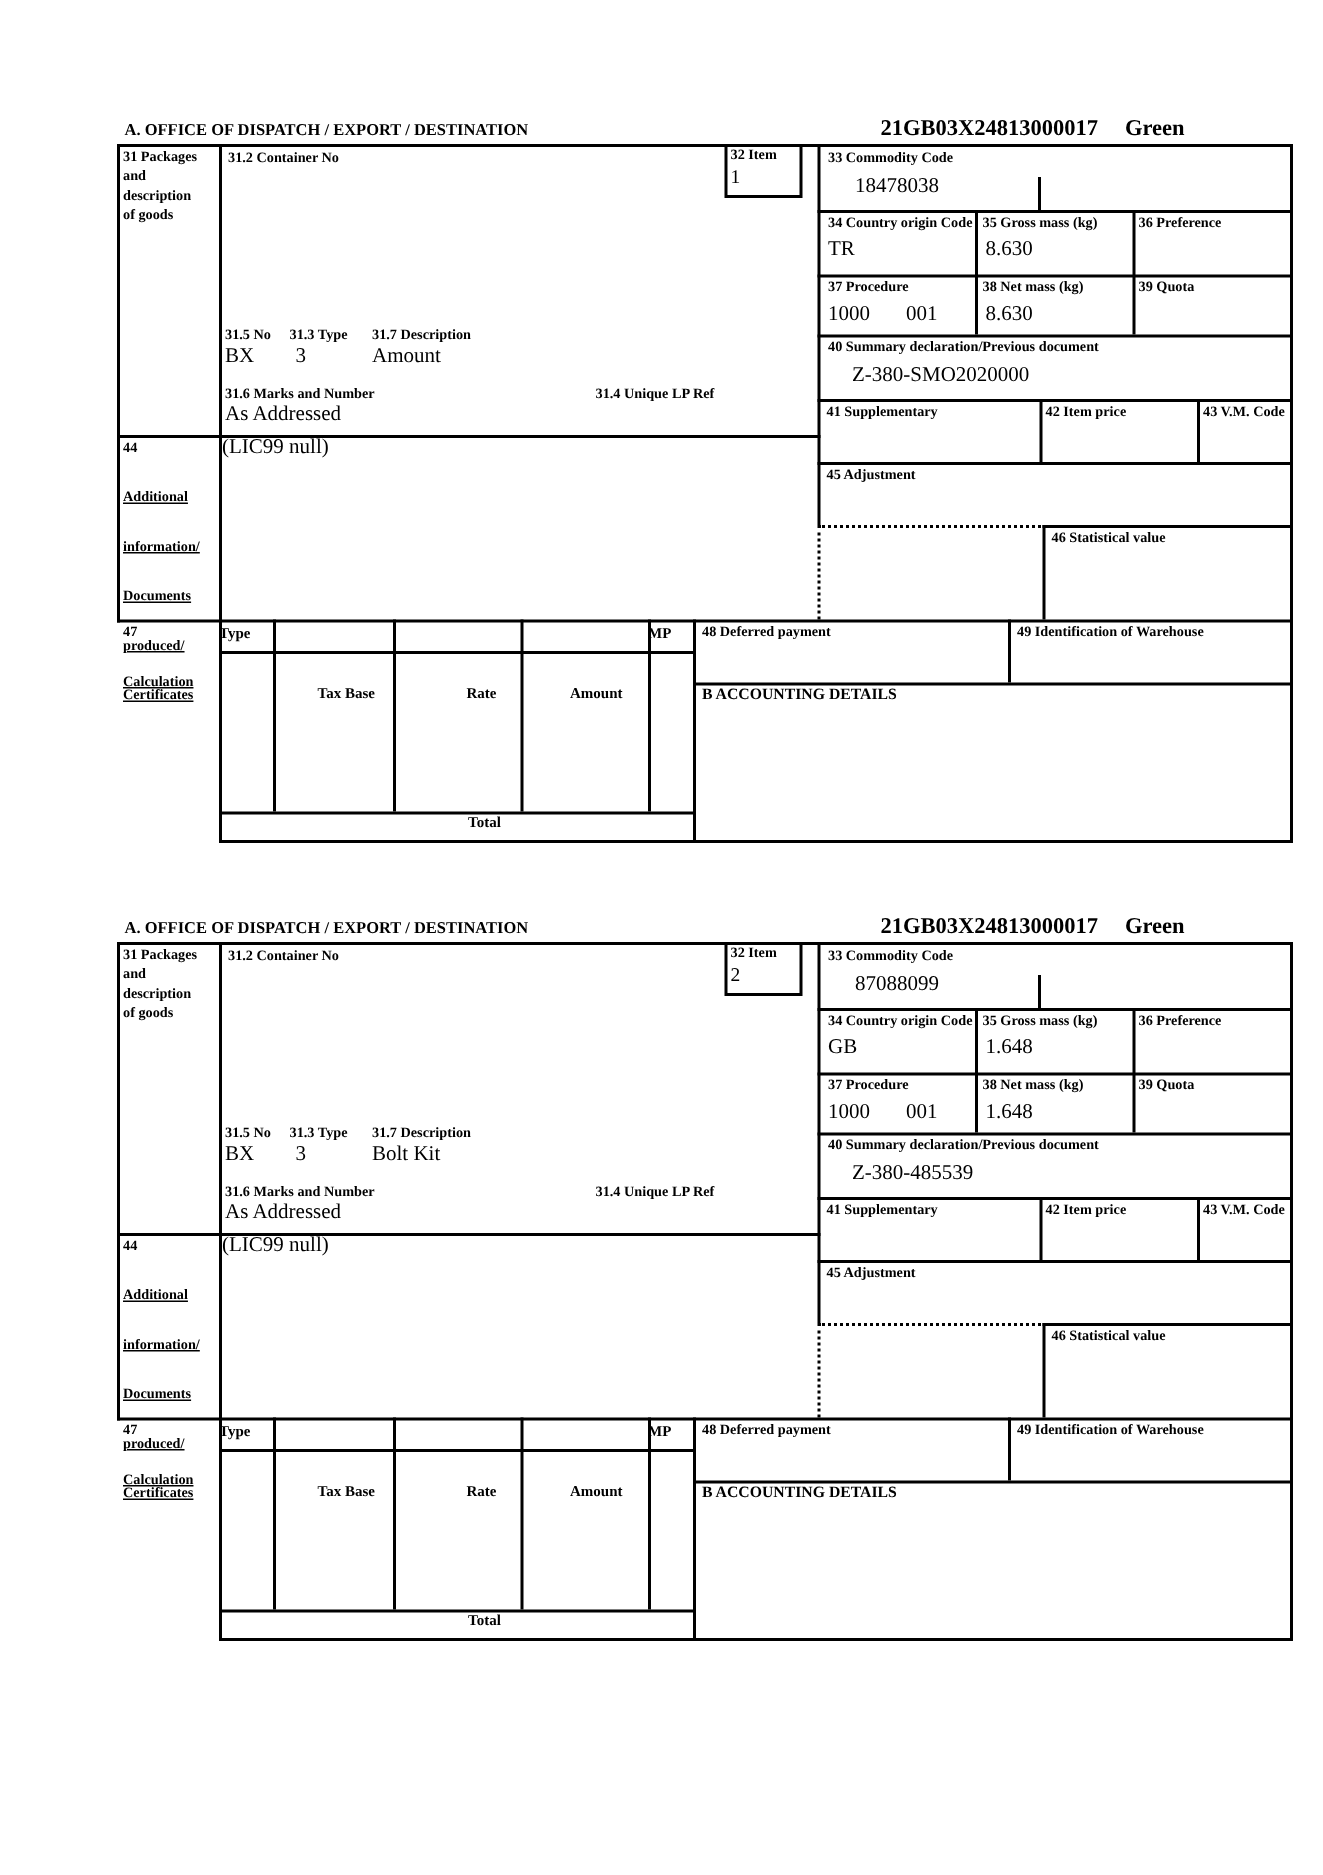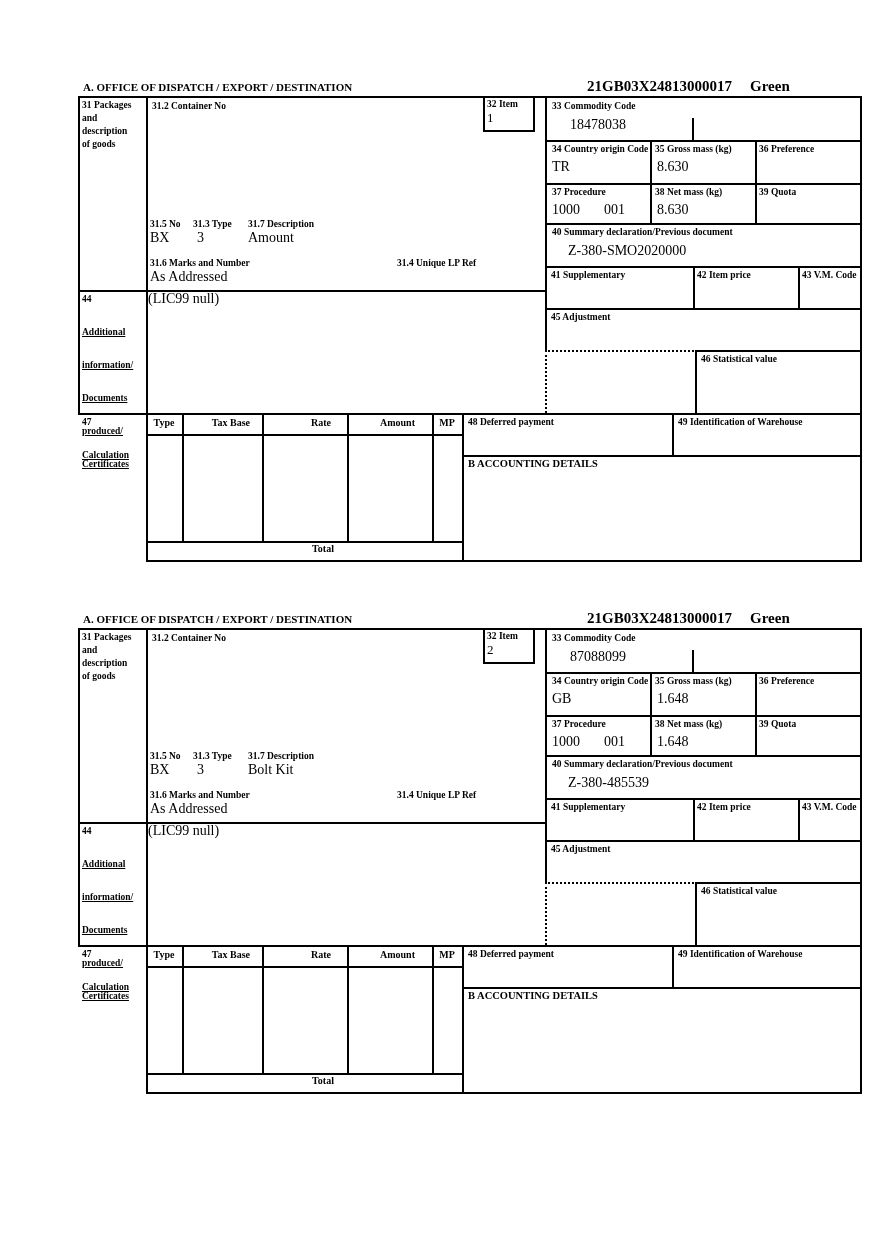--- a/index.html
+++ b/index.html
@@ -11,22 +11,22 @@
   .vl{position:absolute;width:0;border-left:2px solid #000;}
   .dot-h{border-top-style:dotted;}
   .dot-v{border-left-style:dotted;}
   .lbl{position:absolute;font-weight:bold;font-size:9.5px;line-height:11px;white-space:nowrap;}
   .val{position:absolute;font-size:14px;line-height:15px;white-space:nowrap;}
   .val-sm{font-size:13px;}
   .stack{position:absolute;font-weight:bold;font-size:9.5px;line-height:13px;}
   .stack div{white-space:nowrap;}
   .u{text-decoration:underline;margin-top:20px;}
   .th{position:absolute;top:320px;font-weight:bold;font-size:10px;height:14px;line-height:14px;}
-  .c{text-align:center;}
-  .r{text-align:right;}
+  .c{}
+  .r{text-align:right;margin-top:40px;}
   .hdrA{position:absolute;top:-15px;left:5px;font-weight:bold;font-size:11px;white-space:nowrap;}
   .hdrRef{position:absolute;top:-18px;left:509px;font-weight:bold;font-size:15px;white-space:nowrap;}
   .routing{margin-left:18px;}
   .proc2{margin-left:24px;}
   .acct{position:absolute;font-weight:bold;font-size:10.5px;white-space:nowrap;}
   .total{position:absolute;left:68px;top:447px;width:354px;text-align:center;
          font-weight:bold;font-size:10px;}
 </style>
 </head>
 <body>

